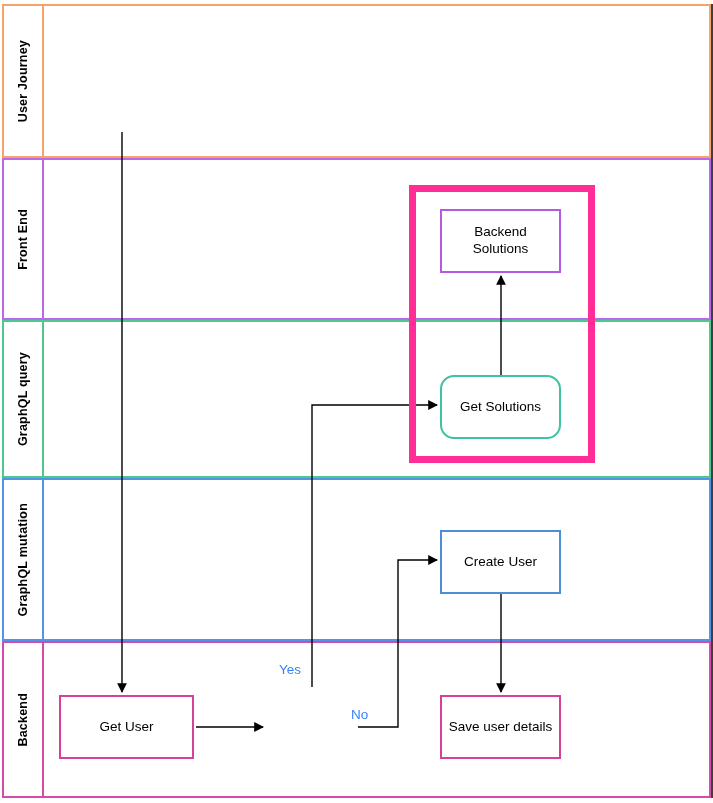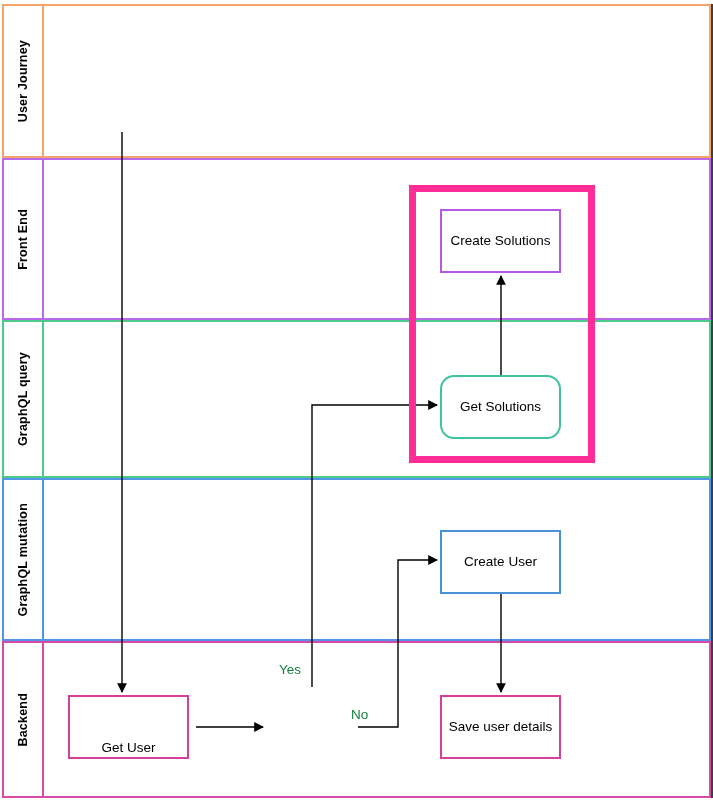--- a/index.html
+++ b/index.html
@@ -120,21 +120,21 @@
     position: absolute;
     left: 0;
     top: 0;
     width: 713px;
     height: 803px;
     pointer-events: none;
   }
   .edge-label {
     position: absolute;
     font-size: 13.5px;
-    color: #15803d;
+    color: #3b82f6;
     background: transparent;
     white-space: nowrap;
   }
 </style>
 </head>
 <body>
 
 <div id="canvas">
 
   <div class="top-rule"></div>
@@ -182,32 +182,32 @@
 
     <path d="M 501 375 L 501 276" stroke="#000000" stroke-width="1.4" fill="none" marker-end="url(#arrow)"></path>
 
     <path d="M 501 594 L 501 692" stroke="#000000" stroke-width="1.4" fill="none" marker-end="url(#arrow)"></path>
   </svg>
 
   <div class="highlight-box" style="left:409px; top:185px; width:186px; height:278px;"></div>
 
 
   <div class="node" style="left:440px; top:209px; width:121px; height:64px; border-color:#b45ae0;">
-    <span class="node-label">Create Solutions</span>
+    <span class="node-label">Backend Solutions</span>
   </div>
 
   <div class="node" style="left:440px; top:375px; width:121px; height:64px; border-color:#3ec2a0;border-radius:14px;">
     <span class="node-label">Get Solutions</span>
   </div>
 
   <div class="node" style="left:440px; top:530px; width:121px; height:64px; border-color:#4a90d9;">
     <span class="node-label">Create User</span>
   </div>
 
-  <div class="node" style="left:68px; top:695px; width:121px; height:64px; border-color:#d6409a;align-items:flex-end;">
+  <div class="node" style="left:59px; top:695px; width:135px; height:64px; border-color:#d6409a;">
     <span class="node-label">Get User</span>
   </div>
 
 
   <div class="node" style="left:440px; top:695px; width:121px; height:64px; border-color:#d6409a;justify-content:center;">
     <span class="node-label">Save user details</span>
   </div>
 
   <div class="edge-label" style="left:279px; top:662px;">Yes</div>
   <div class="edge-label" style="left:351px; top:707px;">No</div>

